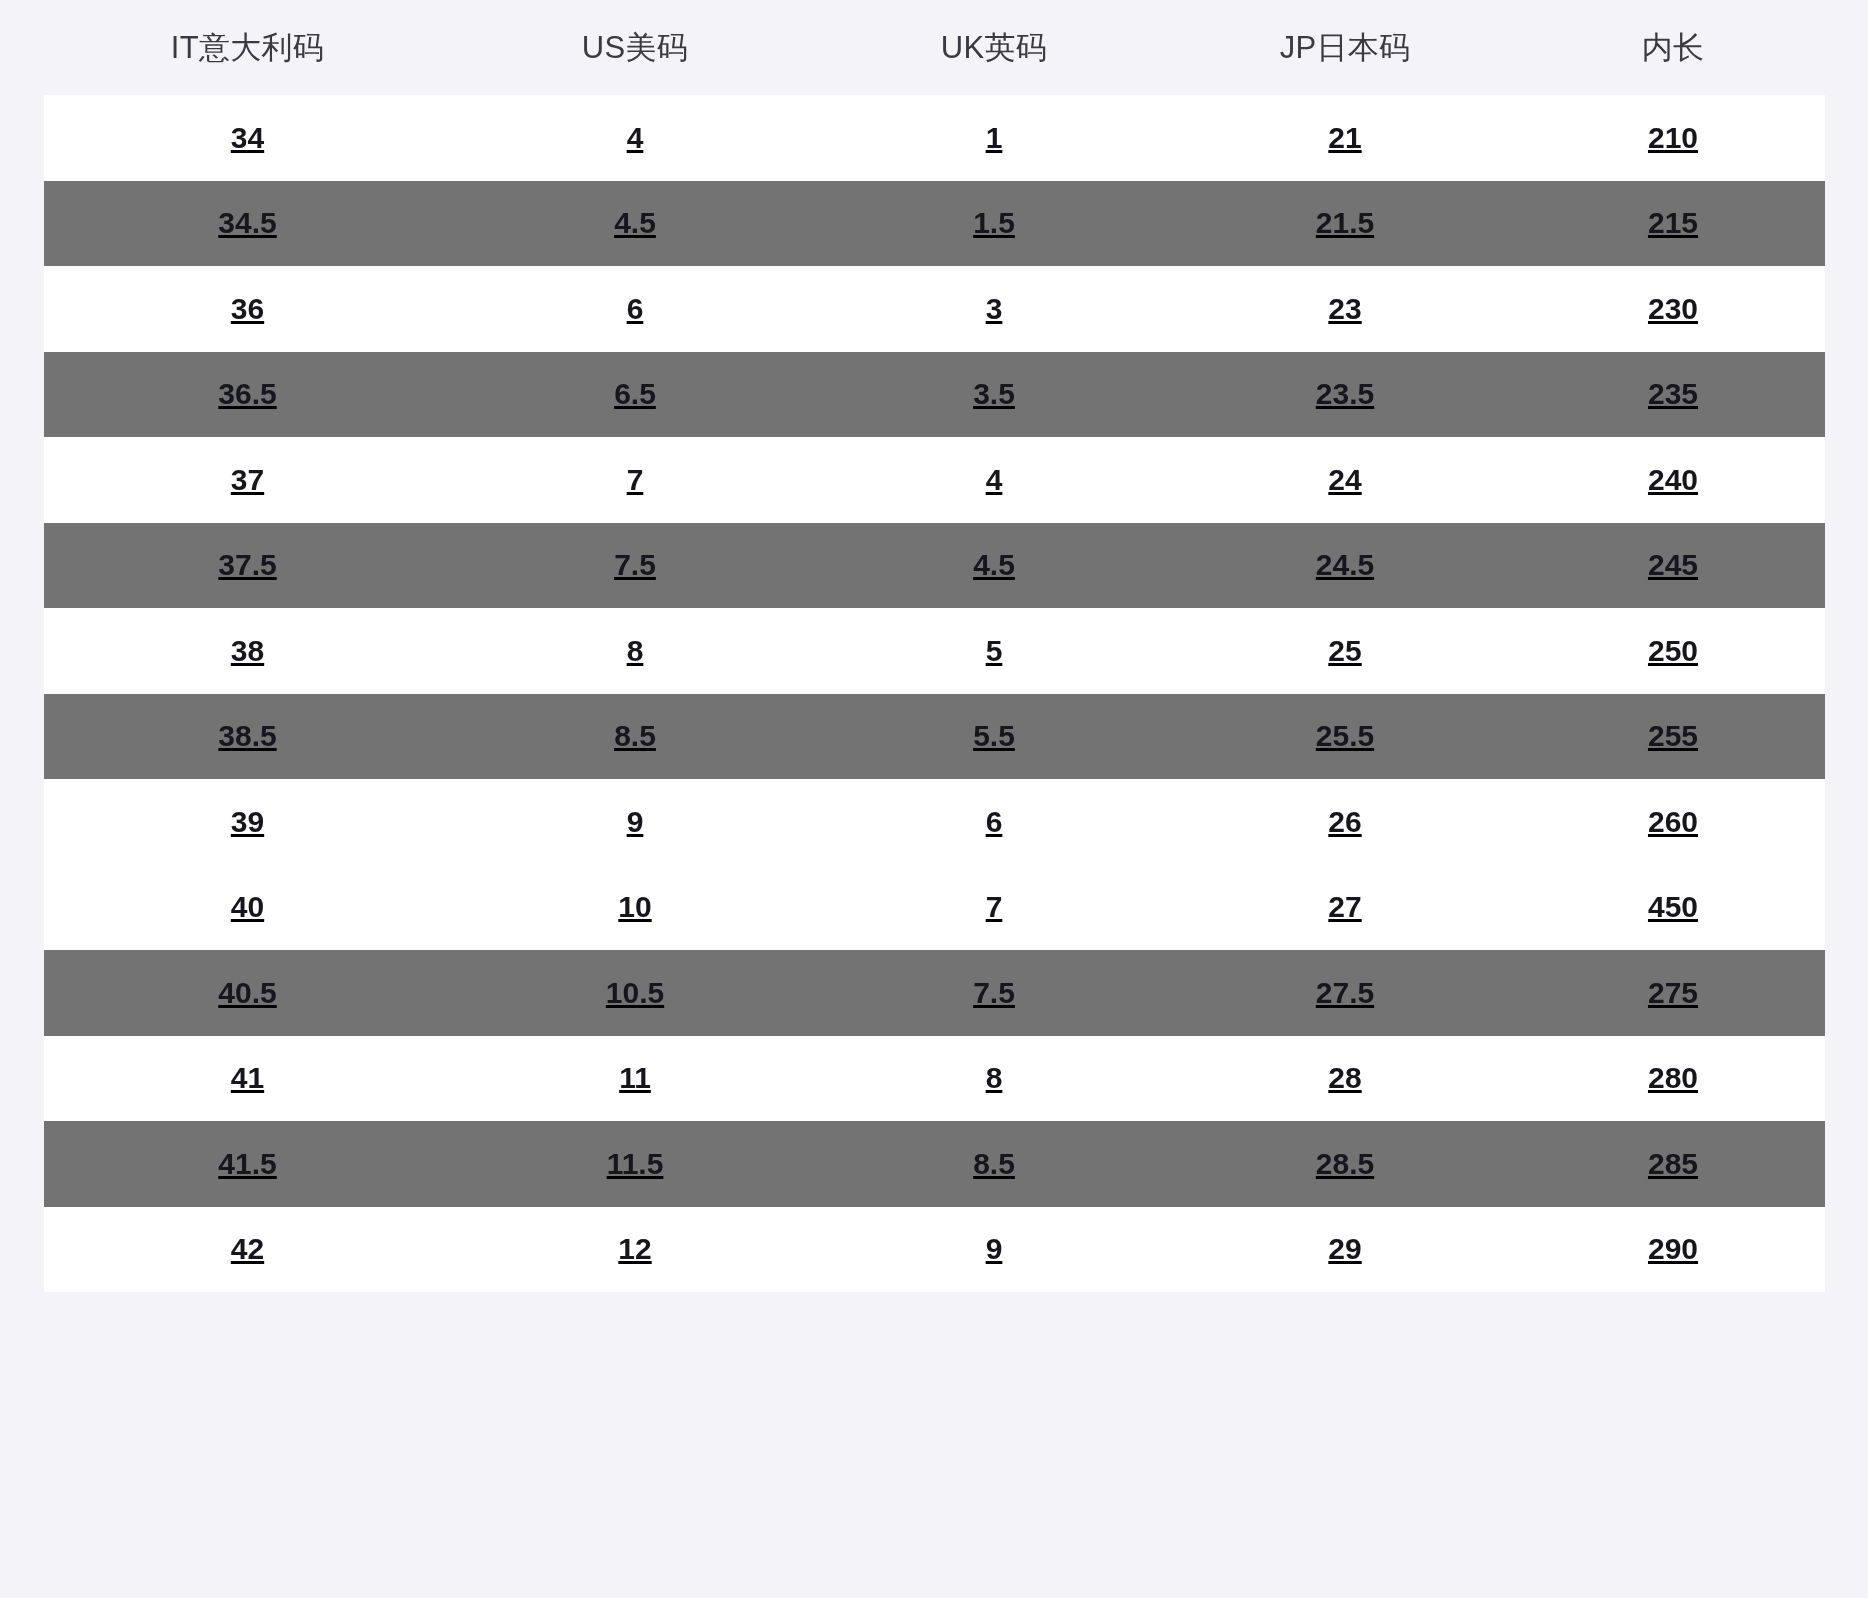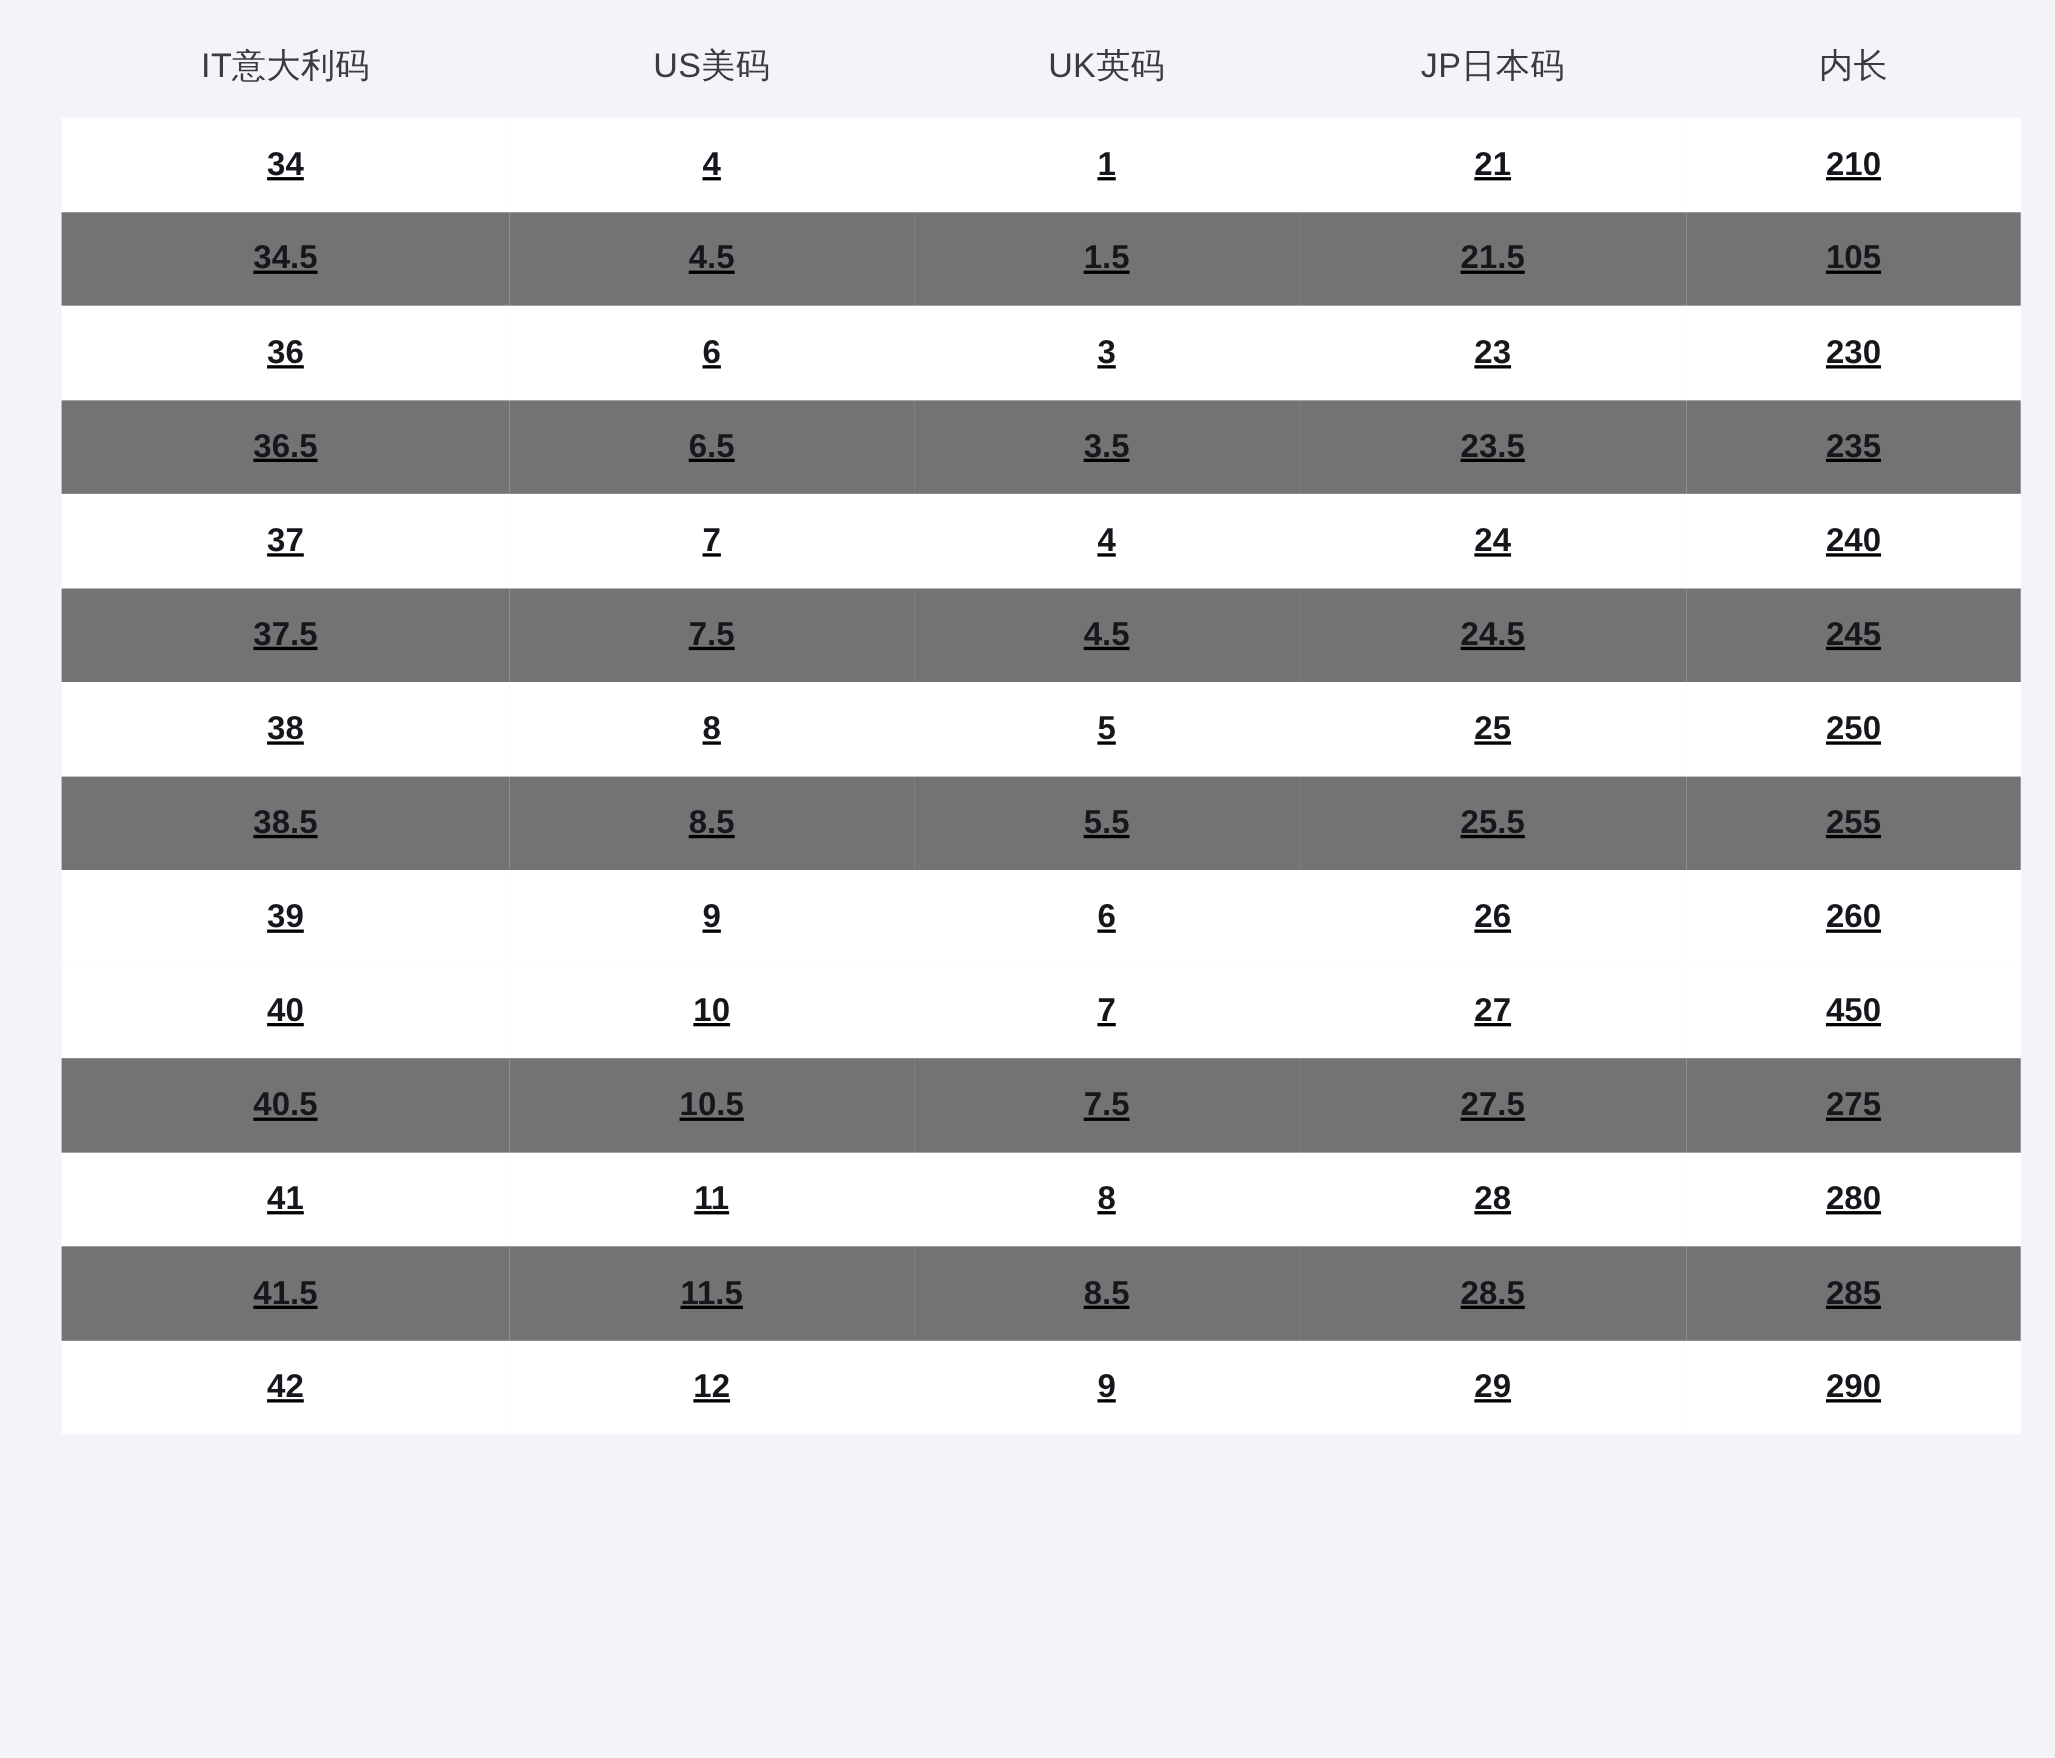--- a/index.html
+++ b/index.html
@@ -11,21 +11,21 @@
     height: 1598px;
     background: #f4f4f8;
     font-family: "Liberation Sans", "DejaVu Sans", sans-serif;
     overflow: hidden;
   }
 
   .size-chart-wrap {
     width: 1868px;
     height: 1598px;
     box-sizing: border-box;
-    padding: 12px;
+    padding: 0;
     background: #f4f4f8;
   }
 
   table.size-table {
     border-collapse: collapse;
     table-layout: fixed;
     width: 1781px;
     margin-left: 44px;
     margin-top: 0;
   }
@@ -97,21 +97,21 @@
           <td>4</td>
           <td>1</td>
           <td>21</td>
           <td>210</td>
         </tr>
         <tr class="data-row row-even">
           <td>34.5</td>
           <td>4.5</td>
           <td>1.5</td>
           <td>21.5</td>
-          <td>105</td>
+          <td>215</td>
         </tr>
         <tr class="data-row row-odd">
           <td>36</td>
           <td>6</td>
           <td>3</td>
           <td>23</td>
           <td>230</td>
         </tr>
         <tr class="data-row row-even">
           <td>36.5</td>

